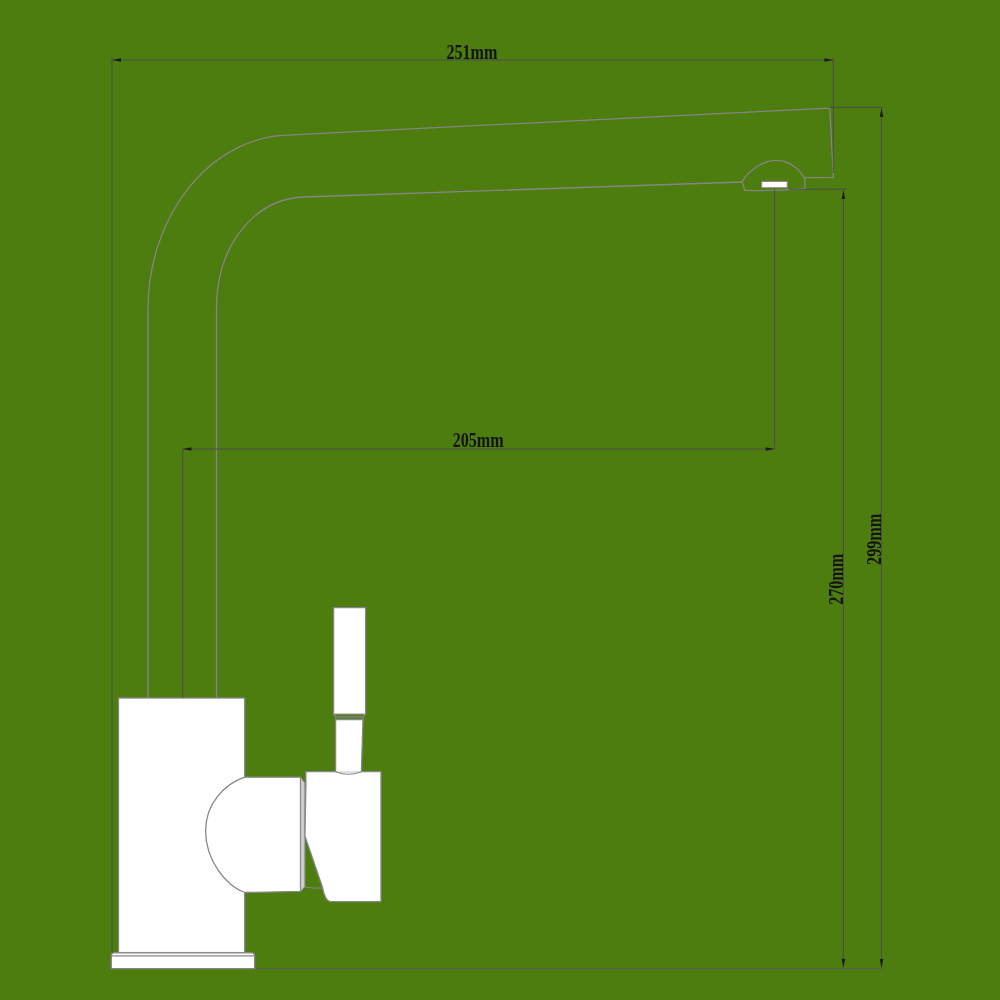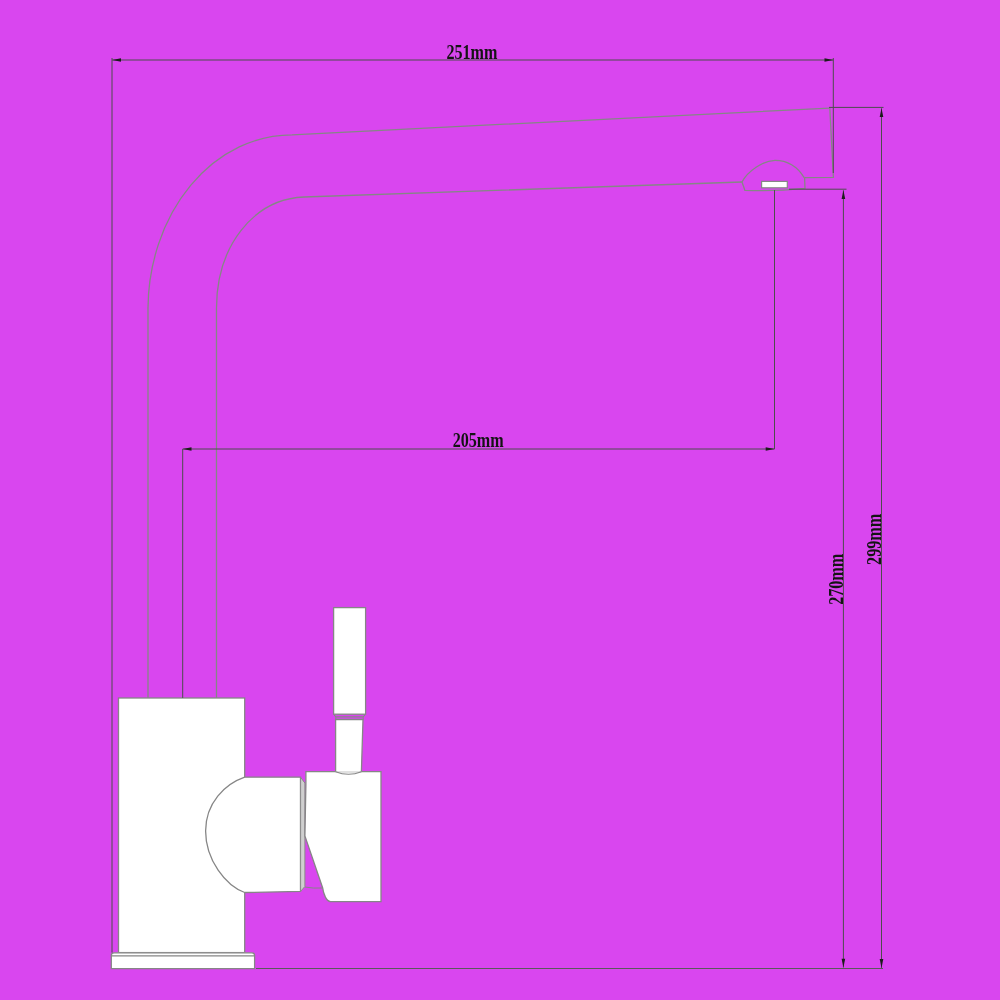--- a/index.html
+++ b/index.html
@@ -1,17 +1,17 @@
 <!DOCTYPE html>
 <html><head>
 <meta charset="utf-8">
 <title>Faucet technical drawing</title>
 <style>
   html,body{margin:0;padding:0;background:#ffffff;}
-  #page{width:1000px;height:1000px;position:relative;background:#d946ef;}
+  #page{width:1000px;height:1000px;position:relative;background:#4d7c0f;}
   svg{position:absolute;top:0;left:0;}
   text{font-family:"Liberation Serif", serif;font-weight:bold;fill:#141414;}
 </style>
 </head>
 <body>
 <div id="page">
 <svg width="1000" height="1000" viewBox="0 0 1000 1000">
 
   <rect x="118.5" y="698" width="126.2" height="254.6" fill="#ffffff" stroke="#868686" stroke-width="1.3"></rect>
 

